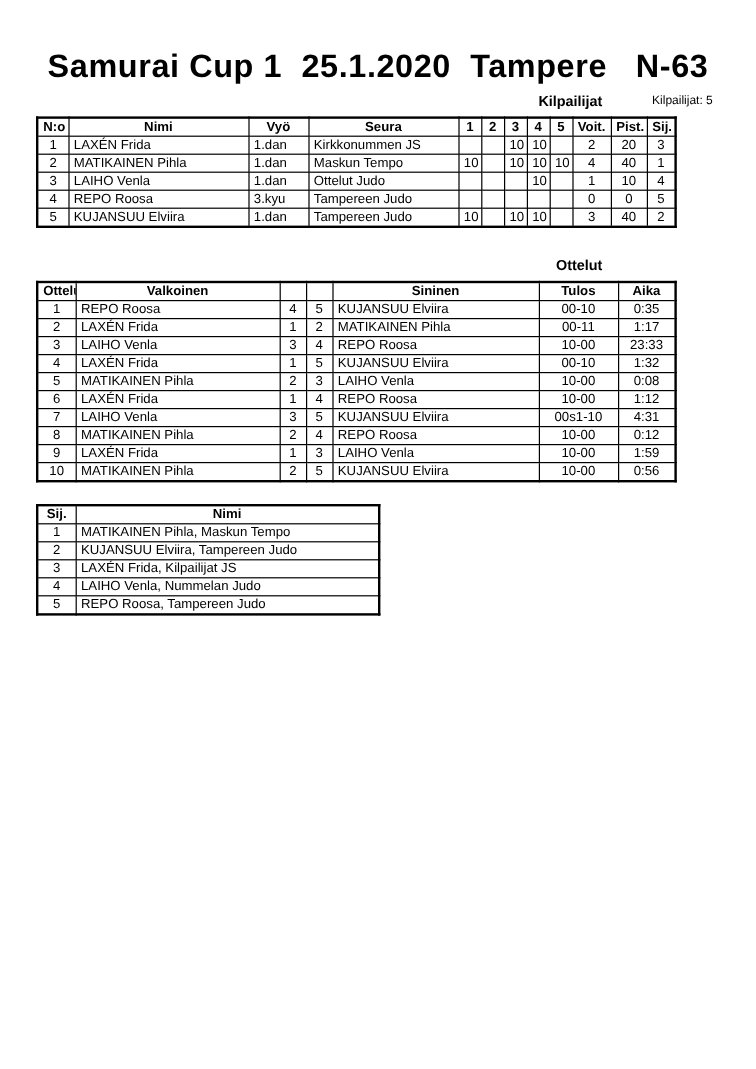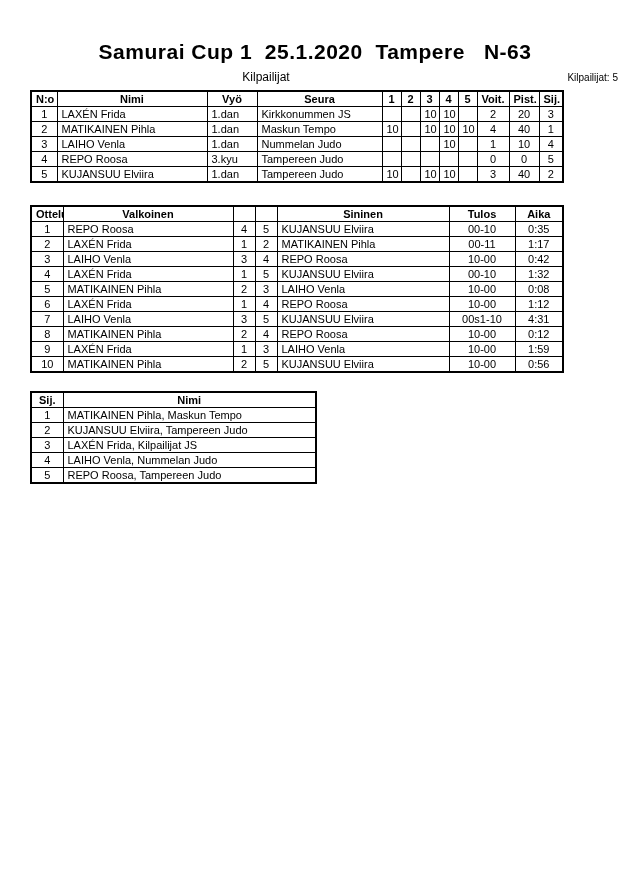--- a/index.html
+++ b/index.html
@@ -8,39 +8,39 @@
     width: 630px;
     height: 891px;
     background: #ffffff;
     color: #000000;
     font-family: "Liberation Sans", sans-serif;
     overflow: hidden;
   }
   .title {
     padding-top: 40px;
     text-align: center;
-    font-size: 21px;
+    font-size: 27px;
     font-weight: bold;
     white-space: pre;
     letter-spacing: 0.5px;
   }
   .section { position: relative; }
   .heading-row {
     position: relative;
     margin-top: 6px;
     height: 16px;
   }
   .section-heading {
     font-size: 12px;
-    font-weight: normal;
-    text-align: center;
+    font-weight: bold;
+    text-align: right;
   }
   .count-label {
     position: absolute;
-    right: 12px;
+    right: 36px;
     top: 2px;
     font-size: 10px;
   }
   table {
     border-collapse: collapse;
     border: 2px solid #000;
     table-layout: fixed;
     margin-left: 30px;
     margin-top: 4px;
   }
@@ -137,21 +137,21 @@
             <td class="center">10</td>
             <td class="center">4</td>
             <td class="center">40</td>
             <td class="center">1</td>
           </tr>
 
           <tr>
             <td class="center">3</td>
             <td>LAIHO Venla</td>
             <td>1.dan</td>
-            <td>Nummelan Judo</td>
+            <td>Ottelut Judo</td>
             <td class="center"></td>
             <td class="center"></td>
             <td class="center"></td>
             <td class="center">10</td>
             <td class="center"></td>
             <td class="center">1</td>
             <td class="center">10</td>
             <td class="center">4</td>
           </tr>
 
@@ -184,20 +184,23 @@
             <td class="center">40</td>
             <td class="center">2</td>
           </tr>
         </tbody>
     </table>
   </div>
 
   <div class="gap-lg"></div>
 
   <div class="section">
+    <div class="heading-row">
+      <div class="section-heading heading-over-wide">Ottelut</div>
+    </div>
 
     <table class="t-matches">
       <colgroup>
         <col style="width:32px">
           <col style="width:170px">
           <col style="width:22px">
           <col style="width:22px">
         <col style="width:172px">
           <col style="width:66px">
           <col style="width:48px">
@@ -235,21 +238,21 @@
             <td class="center">1:17</td>
           </tr>
 
           <tr>
             <td class="center">3</td>
             <td>LAIHO Venla</td>
             <td class="center">3</td>
             <td class="center">4</td>
             <td>REPO Roosa</td>
             <td class="center">10-00</td>
-            <td class="center">0:42</td>
+            <td class="center">23:33</td>
           </tr>
 
           <tr>
             <td class="center">4</td>
             <td>LAXÉN Frida</td>
             <td class="center">1</td>
             <td class="center">5</td>
             <td>KUJANSUU Elviira</td>
             <td class="center">00-10</td>
             <td class="center">1:32</td>

